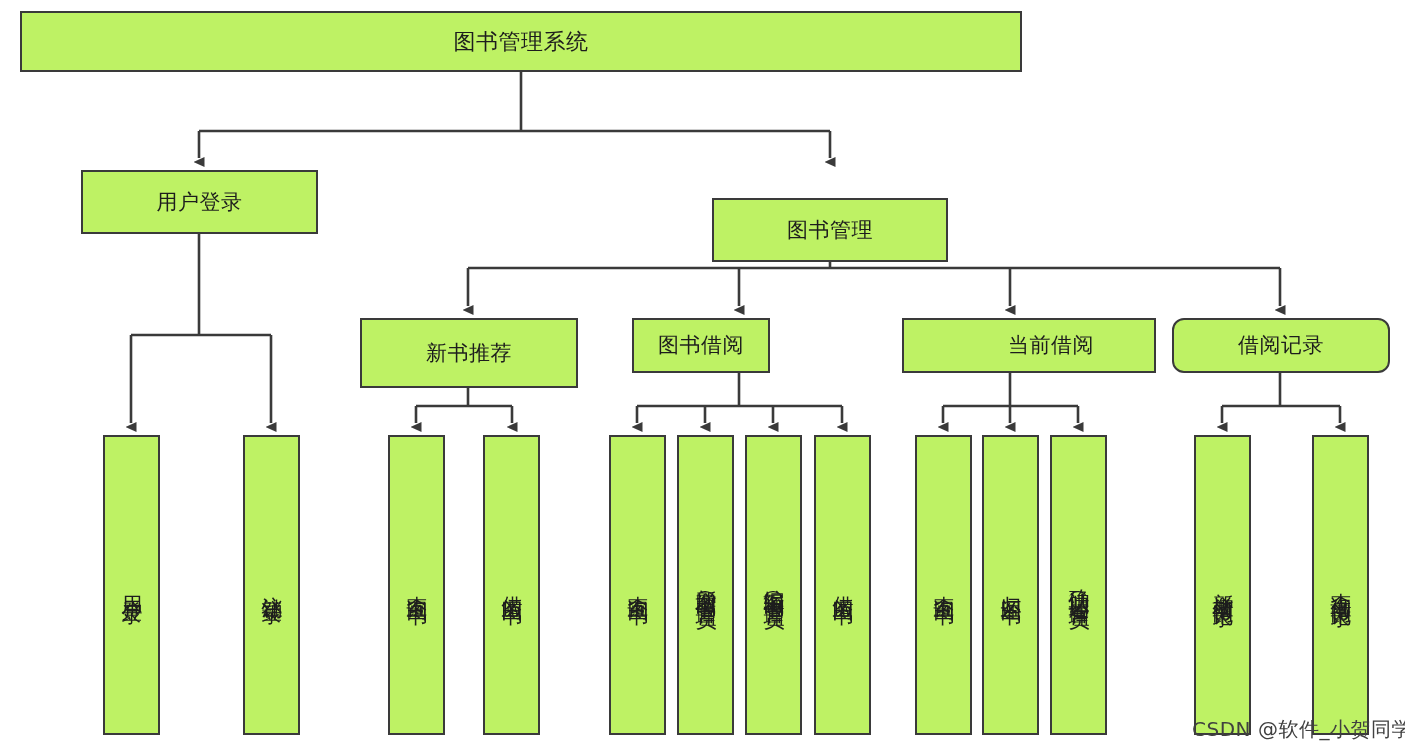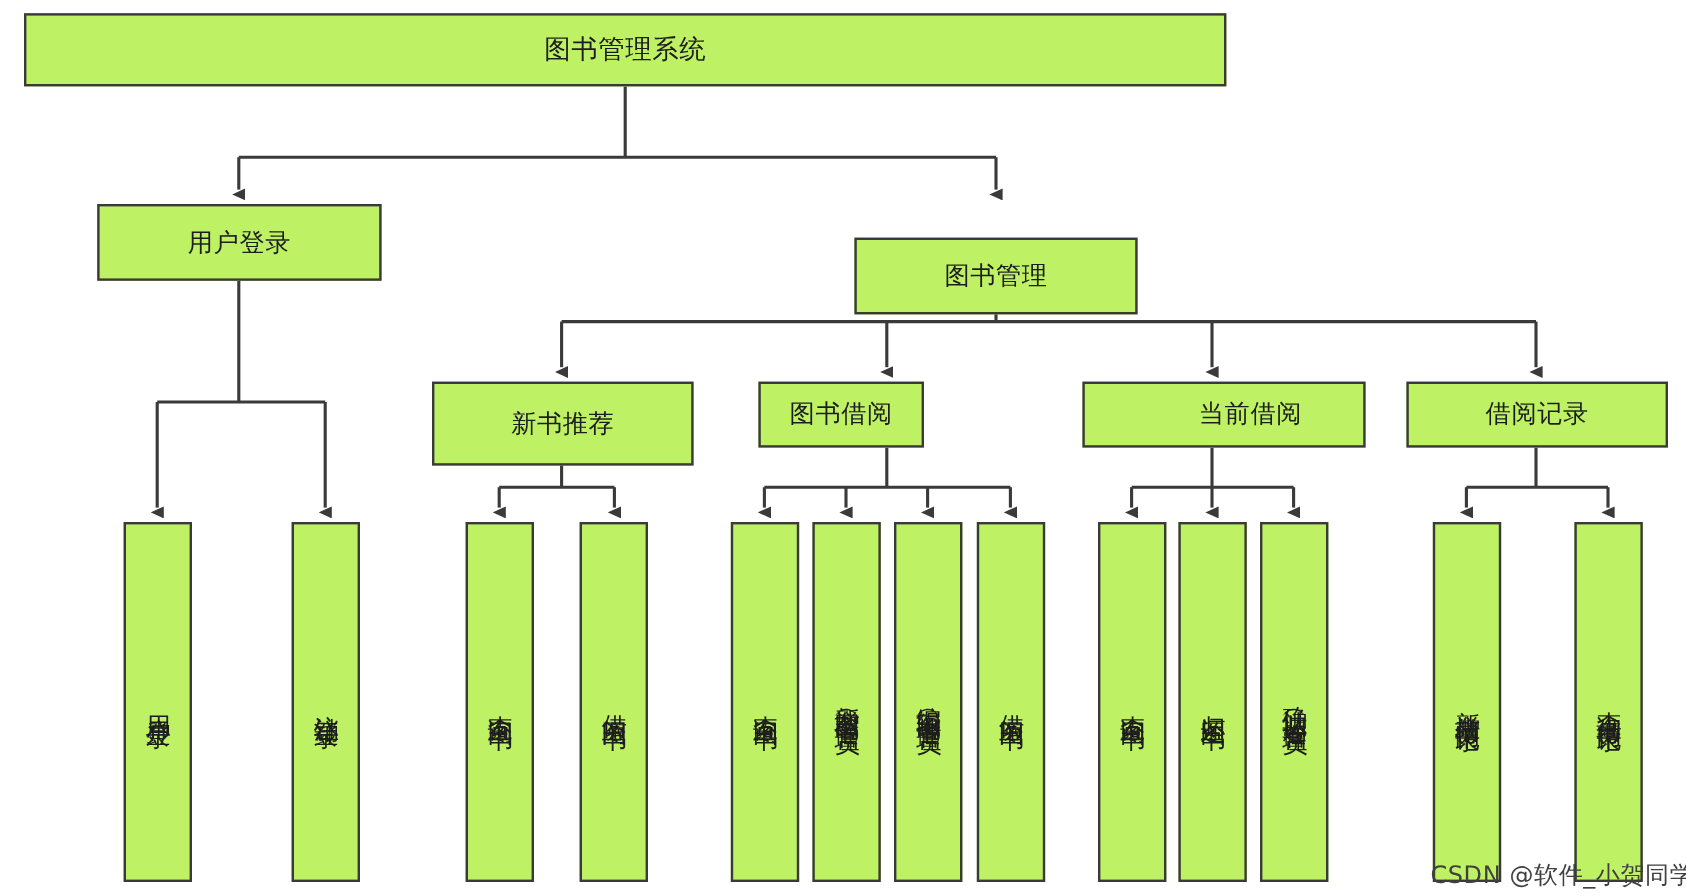--- a/index.html
+++ b/index.html
@@ -120,24 +120,24 @@
   <div class="node h-node" style="left:712px;top:170px;width:236px;height:64px;margin-top:28px;">
     <span class="lbl">图书管理</span>
   </div>
 
   <div class="node h-node" style="left:360px;top:318px;width:218px;height:70px;">
     <span class="lbl">新书推荐</span>
   </div>
   <div class="node h-node" style="left:632px;top:318px;width:138px;height:55px;">
     <span class="lbl">图书借阅</span>
   </div>
-  <div class="node h-node" style="left:902px;top:318px;width:236px;height:55px;padding-left:44px;">
+  <div class="node h-node" style="left:902px;top:318px;width:254px;height:55px;padding-left:44px;">
     <span class="lbl">当前借阅</span>
   </div>
-  <div class="node h-node" style="left:1172px;top:318px;width:218px;height:55px;">
+  <div class="node h-node" style="left:1172px;top:318px;width:218px;height:55px;border-radius:12px;">
     <span class="lbl">借阅记录</span>
   </div>
 
   <div class="node v-node" style="left:103px;top:435px;width:57px;height:300px;">
     <span class="lbl">用户登录</span>
   </div>
   <div class="node v-node" style="left:243px;top:435px;width:57px;height:300px;">
     <span class="lbl">注销登录</span>
   </div>
 

